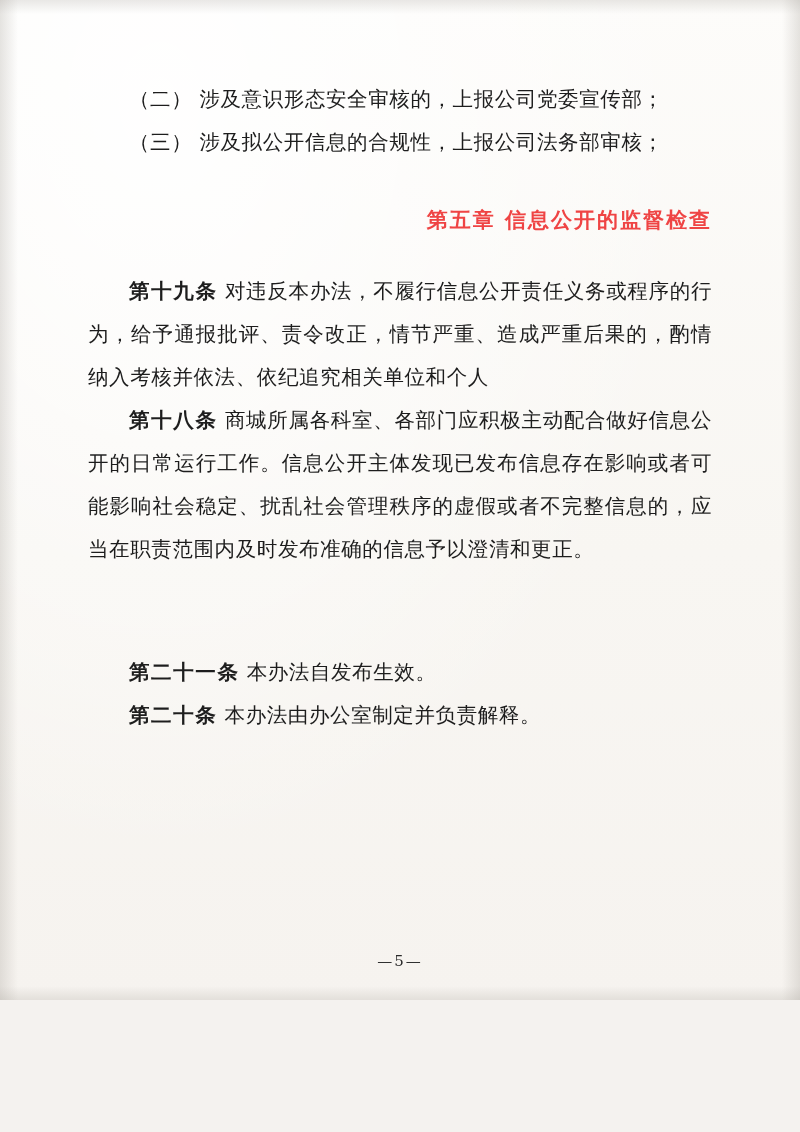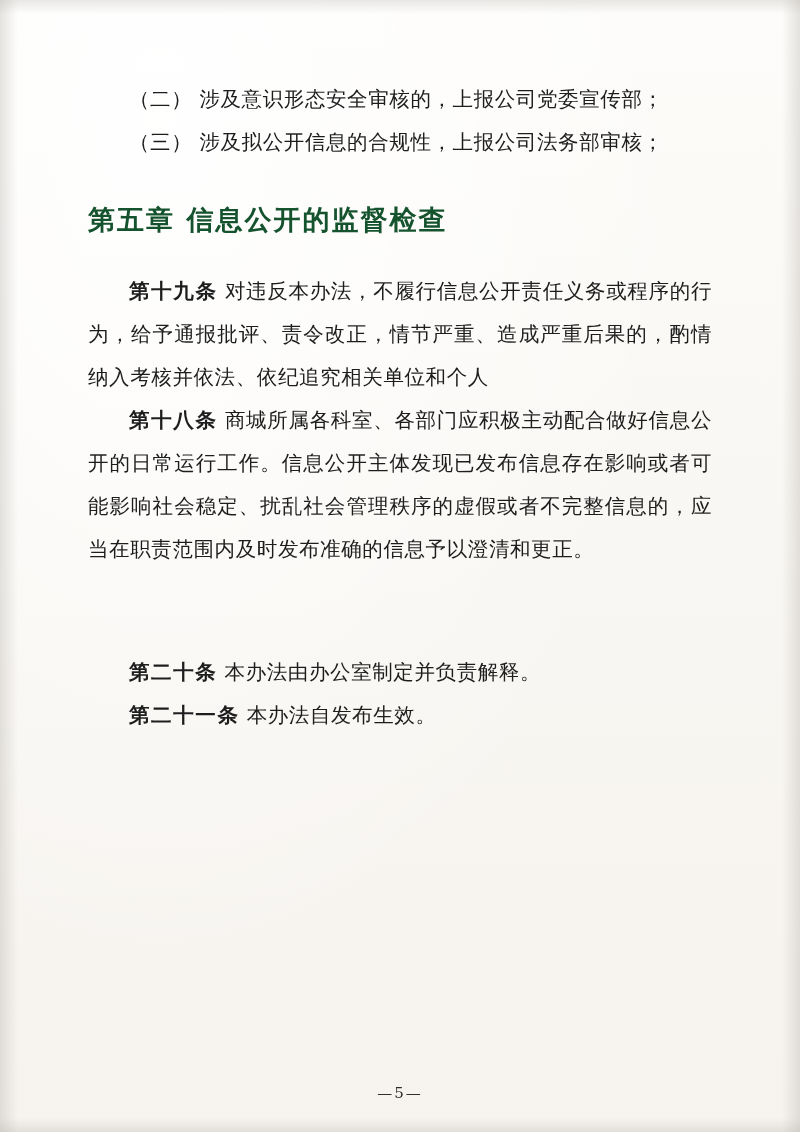--- a/index.html
+++ b/index.html
@@ -3,21 +3,21 @@
 <meta charset="utf-8">
 <style>
   html, body {
     margin: 0;
     padding: 0;
     background: #f4f2ef;
   }
   .page {
     position: relative;
     width: 800px;
-    height: 1132px;
+    height: 1000px;
     margin: 0 auto;
     background: #fbfaf8;
     overflow: hidden;
     box-sizing: border-box;
   }
   
   .page::before {
     content: "";
     position: absolute;
     inset: 0;
@@ -41,27 +41,27 @@
     letter-spacing: 0.6px;
     margin: 0;
     text-indent: 2em;
     color: #1d1d1d;
   }
   .para .b {
     font-weight: 700;
     letter-spacing: 1.6px;
   }
   .chapter {
-    font-size: 27px;
+    font-size: 21px;
     font-weight: 700;
-    text-align: left;
+    text-align: right;
     letter-spacing: 2px;
     line-height: 40px;
     margin: 0;
-    color: #14532d;
+    color: #ef4444;
   }
   .gap-md { height: 30px; }
   .gap-lg { height: 36px; }
   .gap-xl { height: 44px; }
   .footer {
     position: absolute;
     left: 0;
     right: 0;
     bottom: 30px;
     text-align: center;
@@ -110,20 +110,20 @@
 
     <p class="para"><span class="b">第十九条</span>&nbsp;<span>对违反本办法，不履行信息公开责任义务或程序的行为，给予通报批评、责令改正，情节严重、造成严重后果的，酌情纳入考核并依法、依纪追究相关单位和个人</span></p>
 
     <p class="para"><span class="b">第十八条</span>&nbsp;<span>商城所属各科室、各部门应积极主动配合做好信息公开的日常运行工作。信息公开主体发现已发布信息存在影响或者可能影响社会稳定、扰乱社会管理秩序的虚假或者不完整信息的，应当在职责范围内及时发布准确的信息予以澄清和更正。</span></p>
 
     <div class="gap-lg"></div>
 
 
     <div class="gap-xl"></div>
 
+    <p class="para"><span class="b">第二十一条</span>&nbsp;<span>本办法自发布生效。</span></p>
+
     <p class="para"><span class="b">第二十条</span>&nbsp;<span>本办法由办公室制定并负责解释。</span></p>
-
-    <p class="para"><span class="b">第二十一条</span>&nbsp;<span>本办法自发布生效。</span></p>
 
   </div>
 
   <div class="footer">—5—</div>
 </div>
 
 </body></html>

